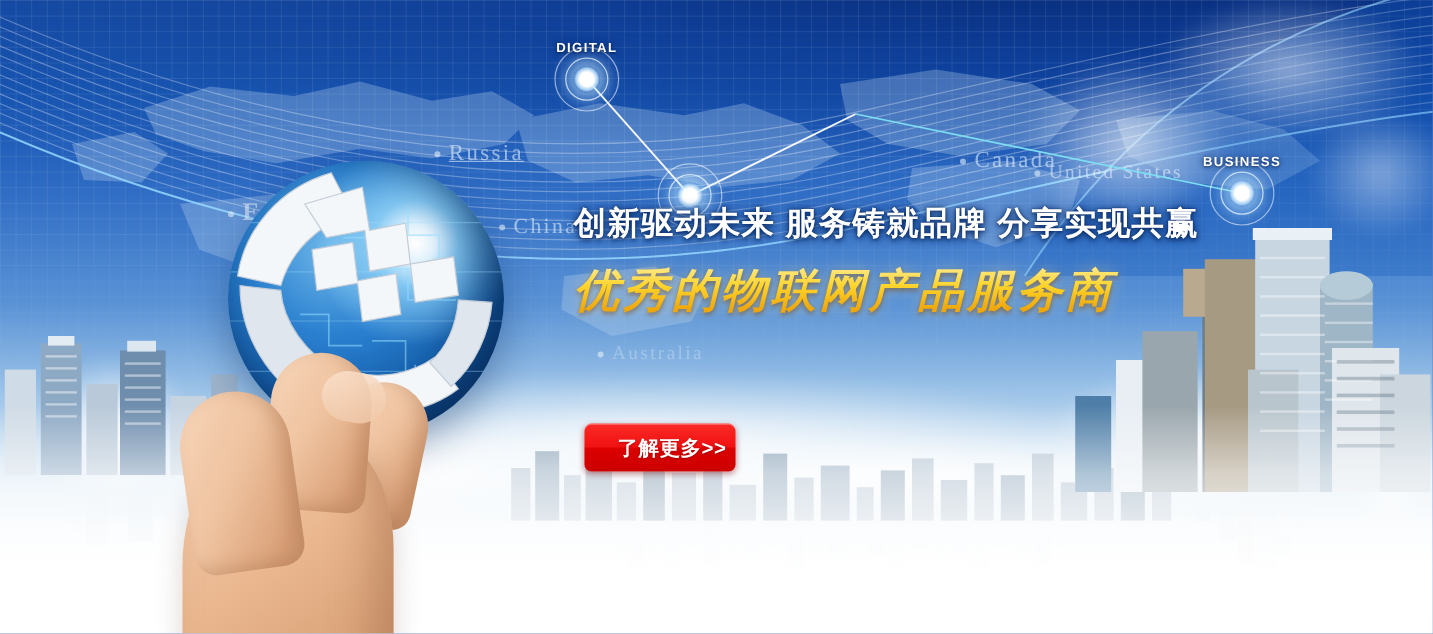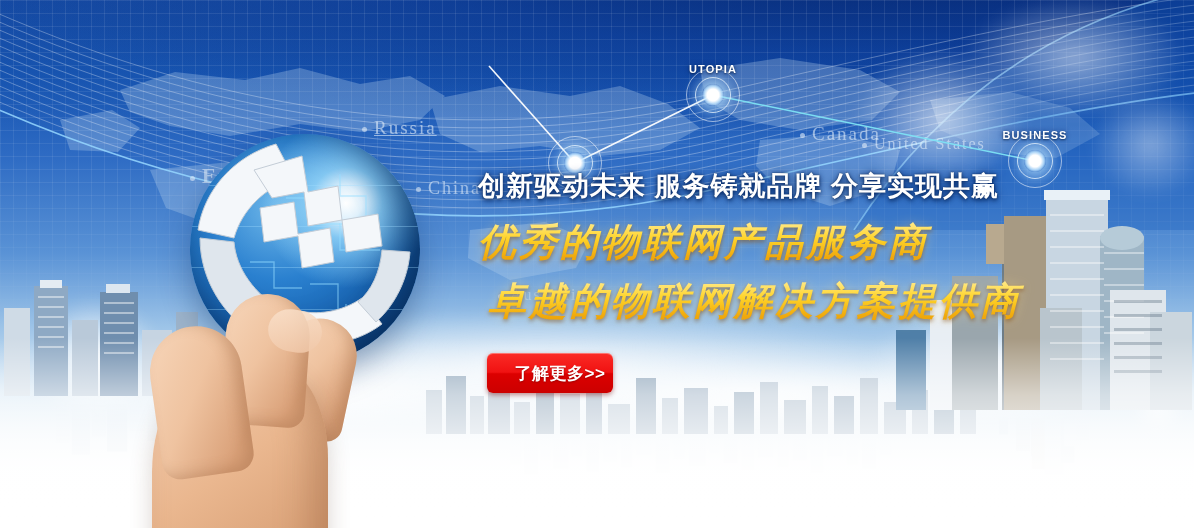--- a/index.html
+++ b/index.html
@@ -257,33 +257,33 @@
   <div class="geo" style="left:800px;top:123px;font-size:19px;">Canada</div>
   <div class="geo" style="left:862px;top:135px;font-size:16px;">United  States</div>
   <div class="geo" style="left:498px;top:286px;font-size:16px;color:rgba(210,228,245,.42);">Australia</div>
 
   <svg class="net" viewBox="0 0 1194 300">
     <line x1="489" y1="66" x2="575" y2="163"></line>
     <line x1="575" y1="163" x2="713" y2="95"></line>
     <line class="teal" x1="713" y1="95" x2="1035" y2="161"></line>
   </svg>
 
+  <div class="node" style="left:489px;top:66px;">
+    <span class="halo1"></span>
+    <span class="halo2"></span>
+    <span class="core"></span>
+    <span class="node-label">DIGITAL</span>
+  </div>
 
   <div class="node" style="left:575px;top:163px;">
     <span class="halo1"></span>
     <span class="halo2"></span>
     <span class="core"></span>
   </div>
 
-  <div class="node" style="left:713px;top:95px;">
-    <span class="halo1"></span>
-    <span class="halo2"></span>
-    <span class="core"></span>
-    <span class="node-label">UTOPIA</span>
-  </div>
 
   <div class="node" style="left:1035px;top:161px;">
     <span class="halo1"></span>
     <span class="halo2"></span>
     <span class="core"></span>
     <span class="node-label">BUSINESS</span>
   </div>
 
   <div class="city city-left">
     <svg width="230" height="150" viewBox="0 0 230 150">
@@ -471,18 +471,17 @@
       <span class="palm"></span>
       <span class="finger f2"></span>
       <span class="finger f1"></span>
       <span class="thumbnail"></span>
     </div>
   </div>
 
   <div class="copy">
     <div class="headline">创新驱动未来  服务铸就品牌  分享实现共赢</div>
     <div class="gold gold1">优秀的物联网产品服务商</div>
-    <div class="gold gold2">卓越的物联网解决方案提供商</div>
   </div>
 
   <button class="cta">了解更多&gt;&gt;</button>
 
 </div>
 
 </body></html>

